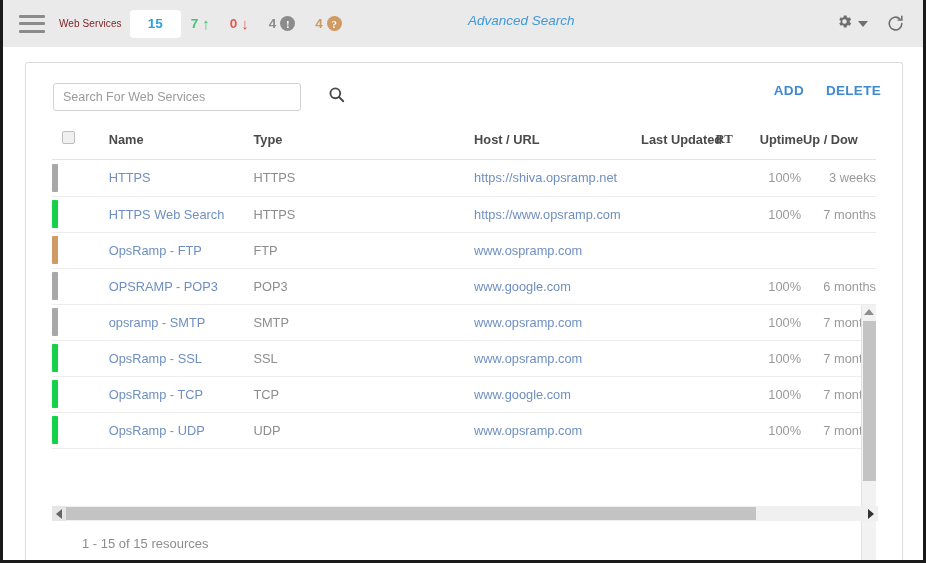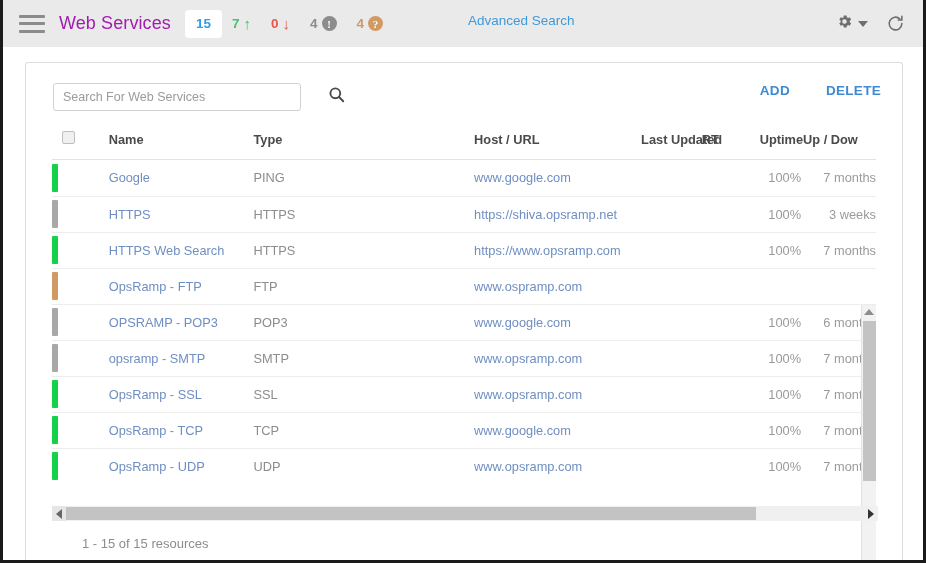--- a/index.html
+++ b/index.html
@@ -28,32 +28,32 @@
     display: flex; align-items: center;
   }
   .hamburger {
     width: 26px; height: 18px;
     margin-left: 16px; margin-right: 14px;
     display: flex; flex-direction: column; justify-content: space-between;
     cursor: pointer;
   }
   .hamburger span { display: block; height: 3px; background: #8b8b8b; border-radius: 1px; }
   .page-title {
-    font-size: 18px; color: #a21caf; letter-spacing: .1px;
-    margin-right: 14px; white-space: nowrap;
+    font-size: 10px; color: #7f1d1d; letter-spacing: .1px;
+    margin-right: 8px; white-space: nowrap;
   }
   .badges { display: flex; align-items: center; gap: 0; }
   .badge {
     display: flex; align-items: center; gap: 4px;
     font-size: 13.5px; padding: 0 10px; height: 26px;
     cursor: pointer; white-space: nowrap;
   }
   .badge.total {
     background: #fff; border-radius: 4px; color: #2e9fe0;
-    font-weight: 600; padding: 0 11px; height: 28px;
+    font-weight: 600; padding: 0 18px; height: 28px;
     justify-content: center; min-width: 34px;
   }
   .badge .num { font-weight: 600; }
   .badge.up .num { color: #47c272; }
   .badge.down .num { color: #e8554d; }
   .badge.warn .num { color: #8c8c8c; }
   .badge.unknown .num { color: #cf9a63; }
   .arrow-up, .arrow-down {
     font-size: 15px; line-height: 1; font-weight: 700;
   }
@@ -63,21 +63,21 @@
     width: 15px; height: 15px; border-radius: 50%;
     color: #fff; font-size: 11px; font-weight: 700;
     display: flex; align-items: center; justify-content: center;
     font-family: "Liberation Serif", serif;
   }
   .circ.info { background: #8c8c8c; }
   .circ.quest { background: #cf9a63; }
 
   .adv-search {
     position: absolute; left: 465px; top: 13px;
-    font-size: 13.5px; color: #3f9ad8; cursor: pointer;
+    font-size: 13.5px; color: #3f9ad8; cursor: pointer; font-style: italic;
   }
   .topbar-right {
     position: absolute; right: 18px; top: 13px;
     display: flex; align-items: center; gap: 18px;
   }
   .gear-wrap { display: flex; align-items: center; gap: 5px; cursor: pointer; }
   .caret-down {
     width: 0; height: 0;
     border-left: 5px solid transparent; border-right: 5px solid transparent;
     border-top: 6px solid #6f6f6f;
@@ -107,21 +107,21 @@
     padding: 0 9px;
     outline: none;
   }
   .search-box::placeholder { color: #9b9b9b; }
   .search-icon-btn {
     position: absolute; left: 301px; top: 22px;
     cursor: pointer; line-height: 0;
   }
   .actions {
     position: absolute; right: 21px; top: 20px;
-    display: flex; gap: 36px; align-items: center;
+    display: flex; gap: 22px; align-items: center;
   }
   .action-link {
     font-size: 13.5px; color: #3f8ad0; font-weight: 600;
     letter-spacing: .3px; cursor: pointer;
   }
 
   
   .table-wrap { position: relative; margin: 0 26px; }
   table { border-collapse: collapse; width: 100%; table-layout: fixed; }
   thead th {
@@ -130,21 +130,21 @@
     padding: 6px 0 12px 0;
     border-bottom: 1px solid #e3e3e3;
     white-space: nowrap;
   }
   th.c-status { width: 10px; padding: 0; }
   th.c-check  { width: 46px; }
   th.c-name   { width: 143px; }
   th.c-type   { width: 218px; }
   th.c-host   { width: 165px; }
   th.c-updated{ width: 60px; }
-  th.c-rt     { width: 44px; text-align: left; }
+  th.c-rt     { width: 44px; text-align: center; font-family: Liberation Serif, serif; }
   th.c-uptime { width: 56px; text-align: right; }
   th.c-updown { width: 72px; text-align: left; }
 
   tbody td {
     font-size: 12.8px; color: #8d8d8d;
     height: 36px; padding: 0;
     border-bottom: 1px solid #ededed;
     vertical-align: middle;
     white-space: nowrap;
     overflow: hidden;
@@ -323,33 +323,20 @@
             <col style="width:218px">
               <col style="width:165px">
               <col style="width:60px">
             <col style="width:44px">
               <col style="width:56px">
               <col style="width:72px">
           </colgroup>
           <tbody id="rows">
               <tr>
                 <td class="c-status">
-                  <div class="statusbar" style="background:#14d14a"></div>
-                </td>
-                <td></td>
-                <td class="c-name"><a>Google</a></td>
-                <td class="c-type">PING</td>
-                <td class="c-host"><a>www.google.com</a></td>
-                <td class="c-updated"></td>
-                <td class="c-rt"></td>
-                <td class="c-uptime">100%</td>
-                <td class="c-updown">7 months</td>
-              </tr>
-              <tr>
-                <td class="c-status">
                   <div class="statusbar" style="background:#a8a8a8"></div>
                 </td>
                 <td></td>
                 <td class="c-name"><a>HTTPS</a></td>
                 <td class="c-type">HTTPS</td>
                 <td class="c-host"><a>https://shiva.opsramp.net</a></td>
                 <td class="c-updated"></td>
                 <td class="c-rt"></td>
                 <td class="c-uptime">100%</td>
                 <td class="c-updown">3 weeks</td>

